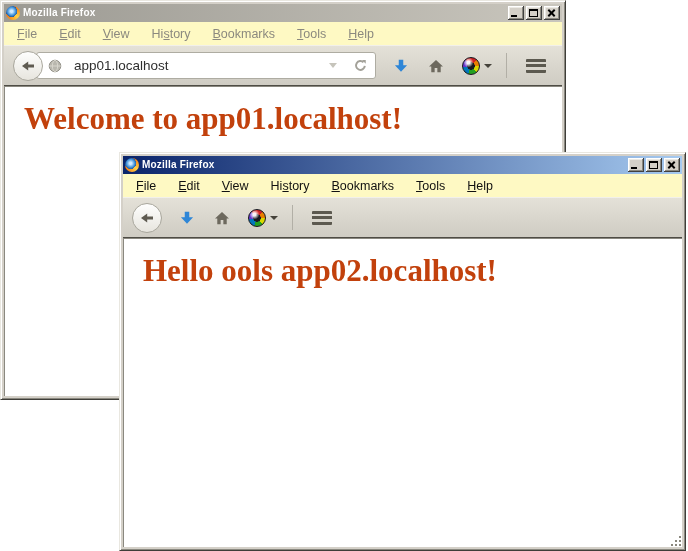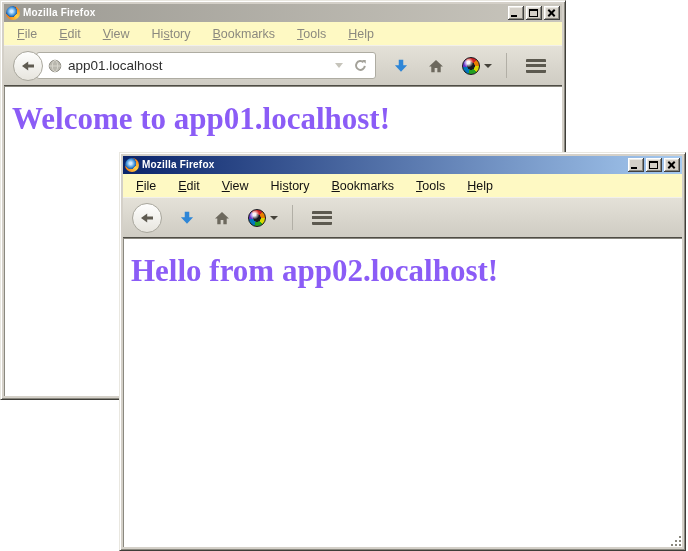--- a/index.html
+++ b/index.html
@@ -75,21 +75,21 @@
   .back-button {
     width:30px; height:30px; border-radius:50%; flex:0 0 30px;
     background:linear-gradient(#fefefd,#e7e5de);
     border:1px solid #a9a79d;
     display:flex; align-items:center; justify-content:center;
     position:relative; z-index:2;
   }
   .urlbar {
     flex:1; height:27px; margin-left:-7px;
     background:#ffffff; border:1px solid #aeaca2; border-radius:3px;
-    display:flex; align-items:center; padding:0 7px 0 11px; gap:6px;
+    display:flex; align-items:center; padding:0 7px 0 11px; gap:12px;
     min-width:0;
   }
   .url-text { flex:1; font-size:13.5px; color:#2f2f2f; white-space:nowrap; overflow:hidden; }
   .tri-down {
     width:0; height:0; border-left:4px solid transparent; border-right:4px solid transparent;
     border-top:5px solid #c6c4bb; margin-right:4px;
   }
   .tool-btn { display:flex; align-items:center; justify-content:center; flex:0 0 auto; }
   .download-button { margin-left:16px; }
   .home-button     { margin-left:17px; }
@@ -117,22 +117,22 @@
   }
 
   
   .content {
     flex:1; background:#ffffff; overflow:hidden;
     box-shadow: inset 1px 1px 0 #8a887f;
     position:relative;
   }
   .content h1 {
     font-family:"Liberation Serif", serif;
-    font-size:31px; font-weight:bold; color:#8b5cf6;
-    margin:15px 0 0 8px; white-space:nowrap;
+    font-size:31px; font-weight:bold; color:#c2410c;
+    margin:15px 0 0 20px; white-space:nowrap;
   }
 
   
   .resize-grip { position:absolute; right:2px; bottom:2px; width:14px; height:14px; }
   .resize-grip::after {
     content:""; position:absolute; left:11px; top:11px; width:2px; height:2px; background:#ffffff;
     box-shadow:-4px 0 0 #ffffff,-8px 0 0 #ffffff,0 -4px 0 #ffffff,-4px -4px 0 #ffffff,0 -8px 0 #ffffff;
   }
   .resize-grip::before {
     content:""; position:absolute; left:10px; top:10px; width:2px; height:2px; background:#8a877d; z-index:1;
@@ -262,17 +262,17 @@
       <span class="colorwheel"></span>
       <span class="caret-down"></span>
     </span>
     <span class="toolbar-separator"></span>
     <span class="tool-btn menu-button">
       <span class="bars"></span>
     </span>
   </div>
 
   <div class="content">
-    <h1>Hello from app02.localhost!</h1>
+    <h1>Hello ools app02.localhost!</h1>
   </div>
 
   <span class="resize-grip"></span>
 </div>
 
 </body></html>

